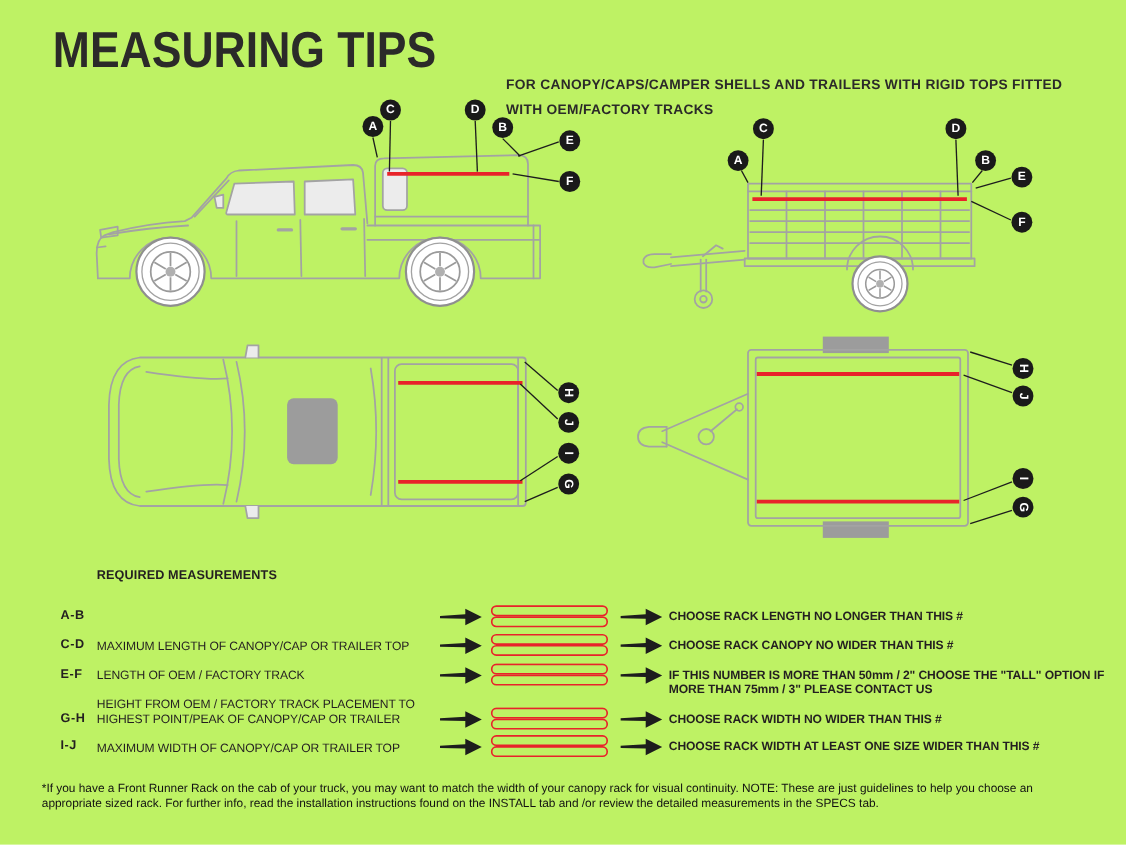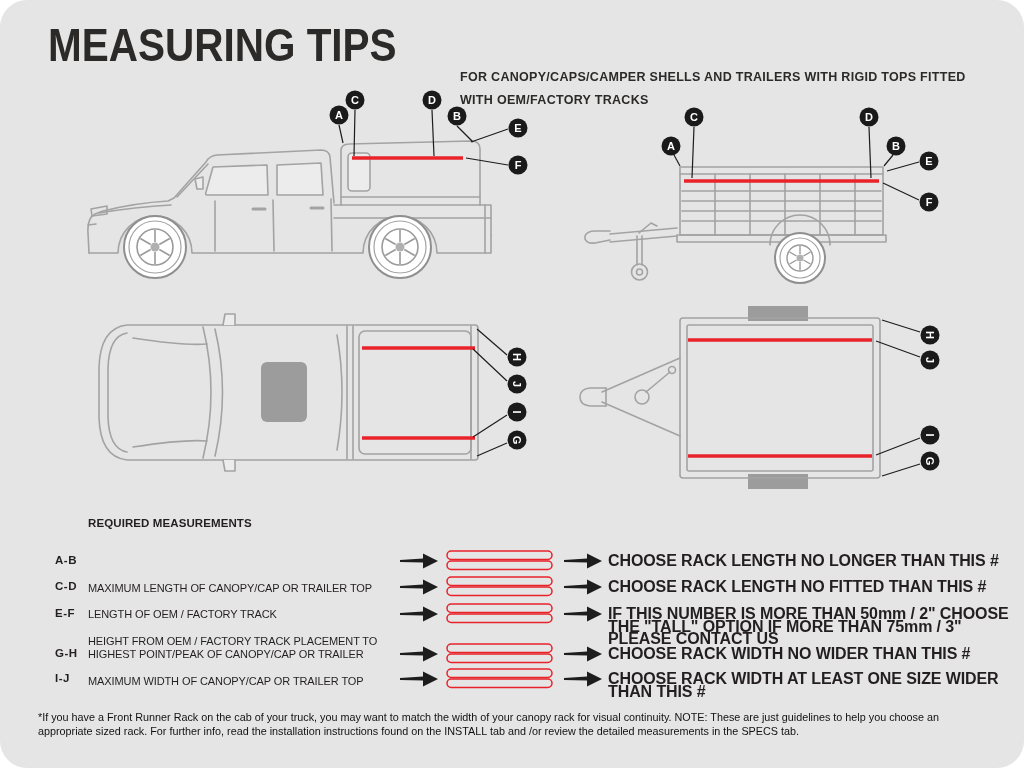--- a/index.html
+++ b/index.html
@@ -1,32 +1,32 @@
 <!DOCTYPE html>
 <html><head>
 <meta charset="utf-8">
 <style>
   html,body{margin:0;padding:0;background:#fff;}
-  .page{position:relative;width:1024px;height:768px;background:#e5e5e5;overflow:hidden;
-        font-family:"Liberation Sans",sans-serif;color:#231f20;border-radius:27px;}
+  .page{position:relative;width:1024px;height:768px;background:#bef264;overflow:hidden;
+        font-family:"Liberation Sans",sans-serif;color:#231f20;}
   .title{position:absolute;left:48px;top:18px;font-size:46px;font-weight:bold;color:#2b2a29;
          letter-spacing:0px;transform:scaleX(0.88);transform-origin:left top;white-space:nowrap;}
   .subtitle{position:absolute;left:460px;top:30px;width:540px;font-size:12.5px;font-weight:bold;
             line-height:1.8;letter-spacing:0.3px;color:#2b2a29;margin-top:36px;}
   .diagram{position:absolute;}
   svg text{font-family:"Liberation Sans",sans-serif;}
   .legend{position:absolute;left:48px;top:517px;display:flex;gap:14px;font-size:11.5px;font-weight:bold;letter-spacing:0.1px;margin-left:40px;}
   .legend .red{color:#e8232a;}
   .m-row{position:absolute;left:0;width:829px;height:30px;}
   .m-key{position:absolute;left:55px;top:0;font-size:11.5px;font-weight:bold;letter-spacing:0.5px;}
   .m-desc{position:absolute;left:88px;top:1px;width:310px;font-size:11px;font-weight:normal;line-height:12.5px;letter-spacing:-0.1px;margin-top:27px;}
   .m-arrow1{position:absolute;left:400px;top:-2px;}
   .m-pill{position:absolute;left:446px;top:-4px;}
   .m-arrow2{position:absolute;left:564px;top:-2px;}
-  .m-result{position:absolute;left:608px;top:1px;width:404px;font-size:16px;font-weight:bold;line-height:12.5px;letter-spacing:-0.1px;}
+  .m-result{position:absolute;left:608px;top:1px;width:404px;font-size:11px;font-weight:bold;line-height:12.5px;letter-spacing:-0.1px;}
   .footnote{position:absolute;left:38px;top:710px;width:958px;font-size:10.8px;line-height:1.32;color:#111111;}
 </style>
 </head>
 <body>
 
 <div class="page">
 
   <div class="title">MEASURING TIPS</div>
   <div class="subtitle">
     <div>FOR CANOPY/CAPS/CAMPER SHELLS AND TRAILERS WITH RIGID TOPS FITTED</div>
@@ -296,21 +296,21 @@
     <svg class="m-arrow1" width="40" height="18" viewBox="0 0 40 18">
         <polygon points="0,8 23,6.5 23,1.5 38,9 23,16.5 23,10.5 0,10" fill="#1d1d1d"></polygon>
       </svg>
     <svg class="m-pill" width="108" height="21" viewBox="0 0 108 21">
         <rect x="1" y="1" width="105" height="8.5" rx="4.2" fill="none" stroke="#e8232a" stroke-width="1.5"></rect>
         <rect x="1" y="11" width="105" height="8.5" rx="4.2" fill="none" stroke="#e8232a" stroke-width="1.5"></rect>
       </svg>
     <svg class="m-arrow2" width="40" height="18" viewBox="0 0 40 18">
         <polygon points="0,8 23,6.5 23,1.5 38,9 23,16.5 23,10.5 0,10" fill="#1d1d1d"></polygon>
       </svg>
-    <span class="m-result">CHOOSE RACK LENGTH NO FITTED THAN THIS #</span>
+    <span class="m-result">CHOOSE RACK CANOPY NO WIDER THAN THIS #</span>
   </div>
 
   <div class="m-row" style="top:607px">
     <span class="m-key">E-F</span>
     <span class="m-desc">HEIGHT FROM OEM / FACTORY TRACK PLACEMENT TO HIGHEST POINT/PEAK OF CANOPY/CAP OR TRAILER</span>
     <svg class="m-arrow1" width="40" height="18" viewBox="0 0 40 18">
         <polygon points="0,8 23,6.5 23,1.5 38,9 23,16.5 23,10.5 0,10" fill="#1d1d1d"></polygon>
       </svg>
     <svg class="m-pill" width="108" height="21" viewBox="0 0 108 21">
         <rect x="1" y="1" width="105" height="8.5" rx="4.2" fill="none" stroke="#e8232a" stroke-width="1.5"></rect>

